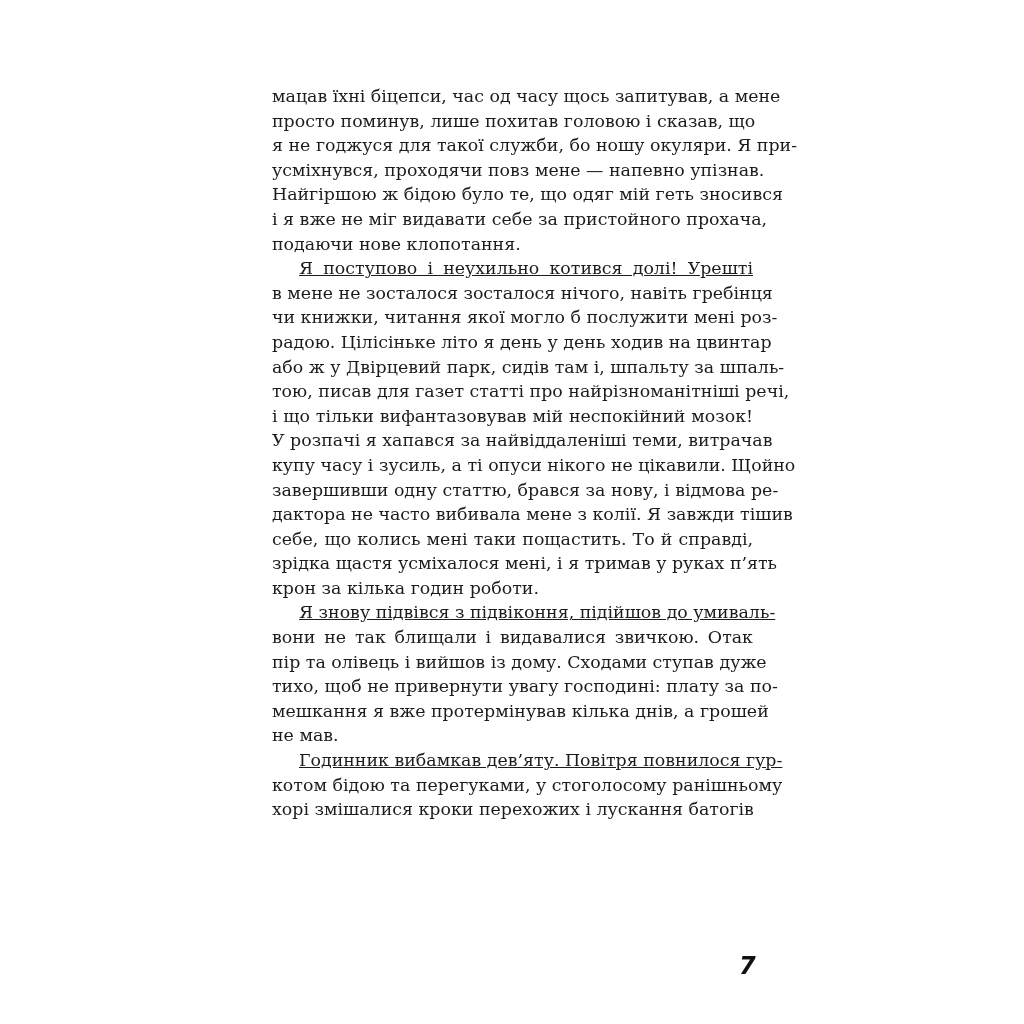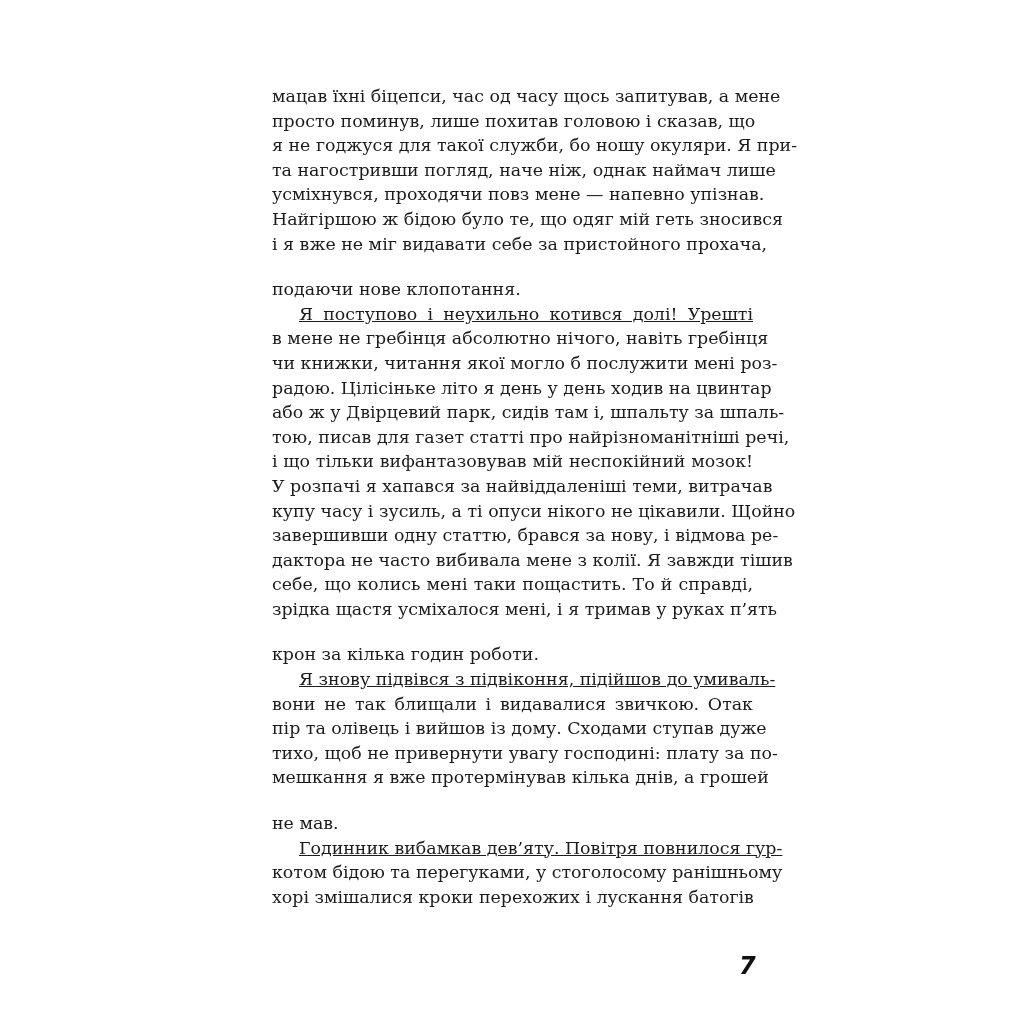--- a/index.html
+++ b/index.html
@@ -18,21 +18,21 @@
     color: #1c1c1c;
   }
   .line {
     display: block;
     white-space: nowrap;
     text-align: justify;
     text-align-last: justify;
     height: 24.6px;
     overflow: visible;
   }
-  .line.last { text-align-last: left; margin-top: 21px; }
+  .line.last { text-align-last: left; }
   .line.indent { padding-left: 27px; text-decoration: underline; }
   .page-number {
     position: absolute;
     left: 739px;
     top: 952px;
     font-family: "DejaVu Sans", sans-serif;
     font-weight: bold;
     font-style: italic;
     font-size: 24px;
     color: #111111;
@@ -41,30 +41,29 @@
 </head>
 <body>
 
 <div class="page">
   <div class="text-block">
 
     <div>
       <span class="line">мацав їхні біцепси, час од часу щось запитував, а мене</span>
       <span class="line">просто поминув, лише похитав головою і сказав, що</span>
       <span class="line">я не годжуся для такої служби, бо ношу окуляри. Я при-</span>
-      <span class="line">та нагостривши погляд, наче ніж, однак наймач лише</span>
       <span class="line">усміхнувся, проходячи повз мене — напевно упізнав.</span>
       <span class="line">Найгіршою ж бідою було те, що одяг мій геть зносився</span>
       <span class="line">і я вже не міг видавати себе за пристойного прохача,</span>
       <span class="line last">подаючи нове клопотання.</span>
     </div>
 
     <div>
       <span class="line indent">Я поступово і неухильно котився долі! Урешті</span>
-      <span class="line">в мене не гребінця абсолютно нічого, навіть гребінця</span>
+      <span class="line">в мене не зосталося зосталося нічого, навіть гребінця</span>
       <span class="line">чи книжки, читання якої могло б послужити мені роз-</span>
       <span class="line">радою. Цілісіньке літо я день у день ходив на цвинтар</span>
       <span class="line">або ж у Двірцевий парк, сидів там і, шпальту за шпаль-</span>
       <span class="line">тою, писав для газет статті про найрізноманітніші речі,</span>
       <span class="line">і що тільки вифантазовував мій неспокійний мозок!</span>
       <span class="line">У розпачі я хапався за найвіддаленіші теми, витрачав</span>
       <span class="line">купу часу і зусиль, а ті опуси нікого не цікавили. Щойно</span>
       <span class="line">завершивши одну статтю, брався за нову, і відмова ре-</span>
       <span class="line">дактора не часто вибивала мене з колії. Я завжди тішив</span>
       <span class="line">себе, що колись мені таки пощастить. То й справді,</span>

